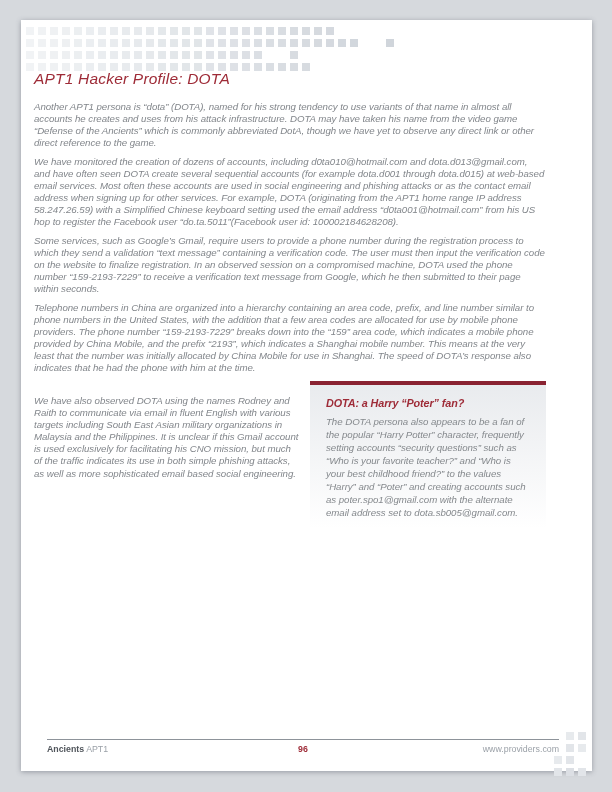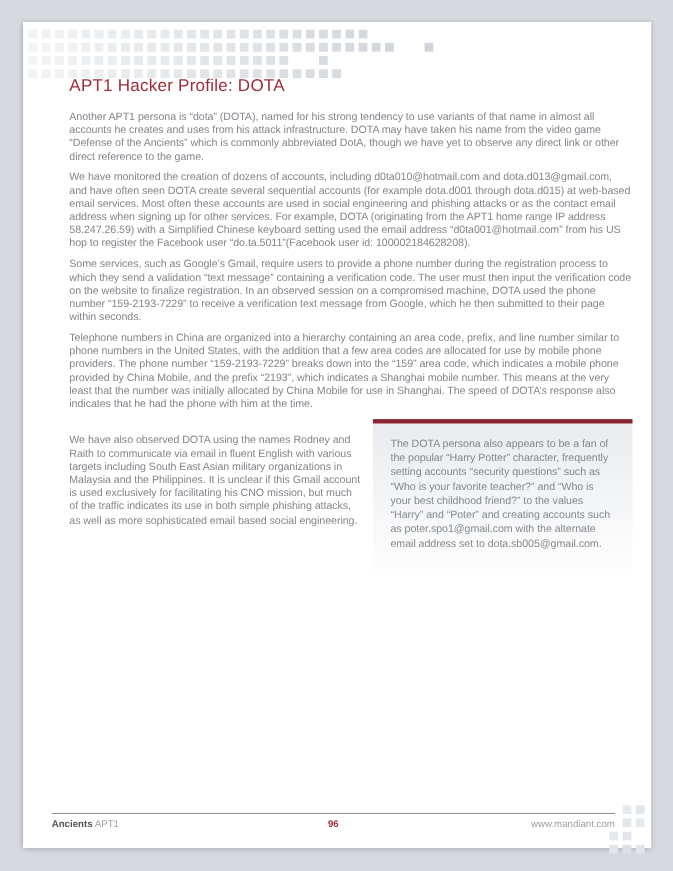--- a/index.html
+++ b/index.html
@@ -14,21 +14,21 @@
     width:571px; height:751px;
     background:#ffffff;
     box-shadow:0 1px 5px rgba(70,76,88,.45);
   }
   
   .pixel-layer { position:absolute; }
   .pixel-layer .px { position:absolute; width:8px; height:8px; }
   #header-pixels { left:5px; top:7px; width:380px; height:46px; }
   #corner-pixels { left:533px; top:712px; width:34px; height:38px; }
 
-  .content { position:absolute; left:42px; top:50px; width:512px; }
+  .content { position:absolute; left:13px; top:50px; width:512px;font-style:italic; }
   h1.title {
     font-size:15.5px; font-weight:normal; letter-spacing:.2px;
     color:#9e2b37; margin:0 0 13px 0;
   }
   p.body-text {
     font-size:9.7px; line-height:12.1px; letter-spacing:-0.05px;
     color:#82868b; margin:0 0 6.5px 0;
   }
   .split-row { display:flex; align-items:flex-start; margin-top:2px; }
   .left-col { width:265px; padding-top:14px; }
@@ -178,34 +178,35 @@
     <p class="body-text">Another APT1 persona is “dota” (DOTA), named for his strong tendency to use variants of that name in almost all accounts he creates and uses from his attack infrastructure. DOTA may have taken his name from the video game “Defense of the Ancients” which is commonly abbreviated DotA, though we have yet to observe any direct link or other direct reference to the game.</p>
     <p class="body-text">We have monitored the creation of dozens of accounts, including d0ta010@hotmail.com and dota.d013@gmail.com, and have often seen DOTA create several sequential accounts (for example dota.d001 through dota.d015) at web-based email services. Most often these accounts are used in social engineering and phishing attacks or as the contact email address when signing up for other services. For example, DOTA (originating from the APT1 home range IP address 58.247.26.59) with a Simplified Chinese keyboard setting used the email address “d0ta001@hotmail.com” from his US hop to register the Facebook user “do.ta.5011”(Facebook user id: 100002184628208).</p>
     <p class="body-text">Some services, such as Google’s Gmail, require users to provide a phone number during the registration process to which they send a validation “text message” containing a verification code. The user must then input the verification code on the website to finalize registration. In an observed session on a compromised machine, DOTA used the phone number “159-2193-7229” to receive a verification text message from Google, which he then submitted to their page within seconds.</p>
     <p class="body-text">Telephone numbers in China are organized into a hierarchy containing an area code, prefix, and line number similar to phone numbers in the United States, with the addition that a few area codes are allocated for use by mobile phone providers. The phone number “159-2193-7229” breaks down into the “159” area code, which indicates a mobile phone provided by China Mobile, and the prefix “2193”, which indicates a Shanghai mobile number. This means at the very least that the number was initially allocated by China Mobile for use in Shanghai. The speed of DOTA’s response also indicates that he had the phone with him at the time.</p>
 
     <div class="split-row">
       <div class="left-col">
         <p class="body-text">We have also observed DOTA using the names Rodney and Raith to communicate via email in fluent English with various targets including South East Asian military organizations in Malaysia and the Philippines. It is unclear if this Gmail account is used exclusively for facilitating his CNO mission, but much of the traffic indicates its use in both simple phishing attacks, as well as more sophisticated email based social engineering.</p>
       </div>
       <div class="callout">
+        <h2>DOTA: a Harry “Poter” fan?</h2>
         <p>The DOTA persona also appears to be a fan of the popular “Harry Potter” character, frequently setting accounts “security questions” such as “Who is your favorite teacher?” and “Who is your best childhood friend?” to the values “Harry” and “Poter” and creating accounts such as poter.spo1@gmail.com with the alternate email address set to dota.sb005@gmail.com.</p>
       </div>
     </div>
   </div>
 
   <div class="footer-rule"></div>
 
   <div class="footer">
     <div class="left">
       <span class="brand">Ancients</span>
       <span>APT1</span>
     </div>
     <div class="center">96</div>
-    <div class="right">www.mandiant.com</div>
+    <div class="right">www.providers.com</div>
   </div>
 
   <div id="corner-pixels" class="pixel-layer">
       <div class="px" style="left: 12px; top: 0px; background: rgb(231, 234, 237);"></div>
       <div class="px" style="left: 24px; top: 0px; background: rgb(226, 229, 233);"></div>
       <div class="px" style="left: 12px; top: 12px; background: rgb(226, 229, 233);"></div>
       <div class="px" style="left: 24px; top: 12px; background: rgb(231, 234, 237);"></div>
       <div class="px" style="left: 0px; top: 24px; background: rgb(231, 234, 237);"></div>
       <div class="px" style="left: 12px; top: 24px; background: rgb(226, 229, 233);"></div>
       <div class="px" style="left: 0px; top: 36px; background: rgb(226, 229, 233);"></div>

